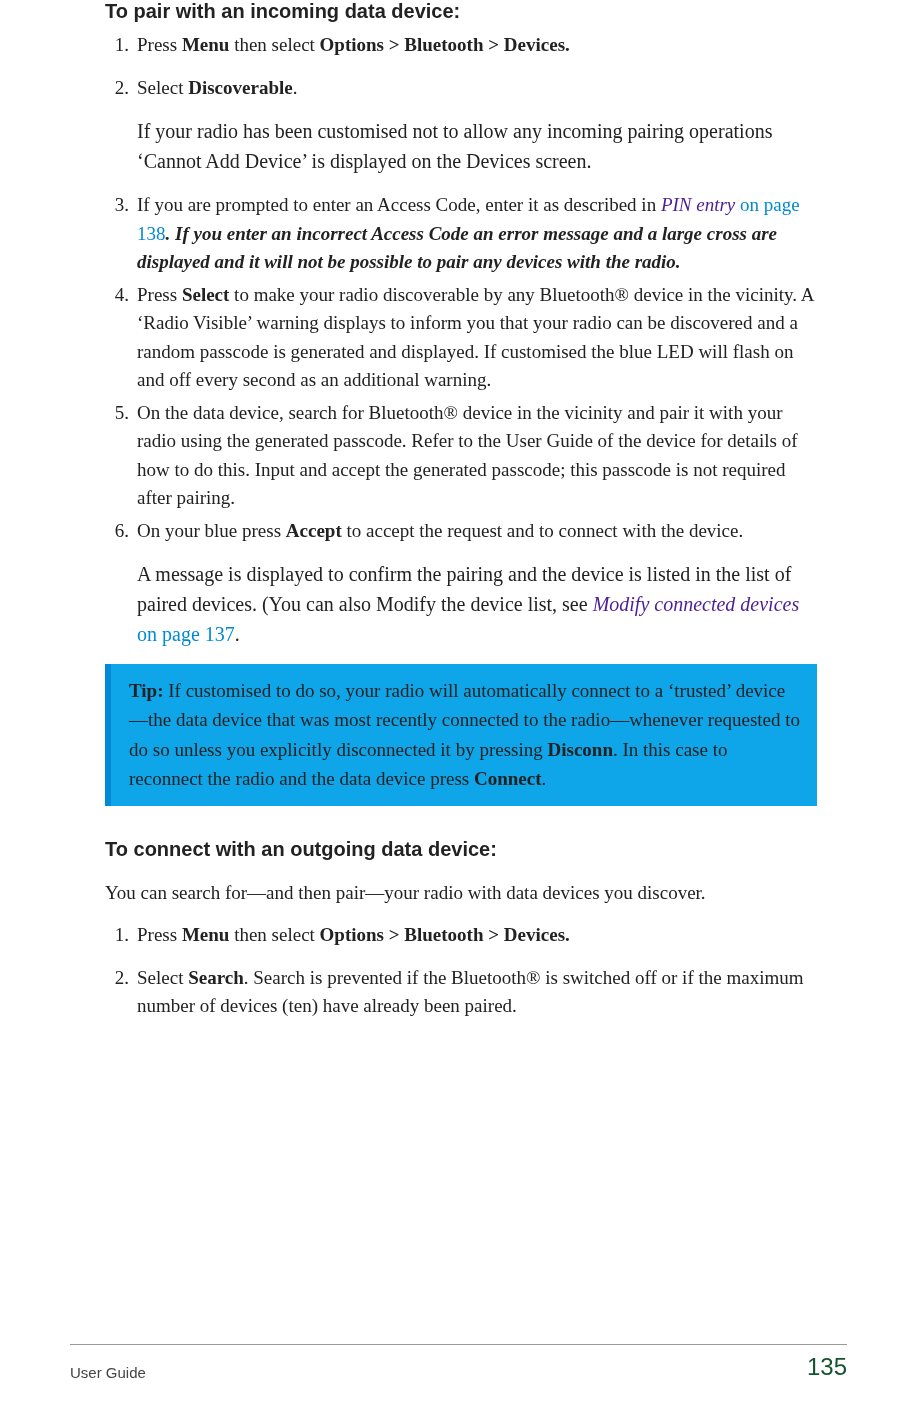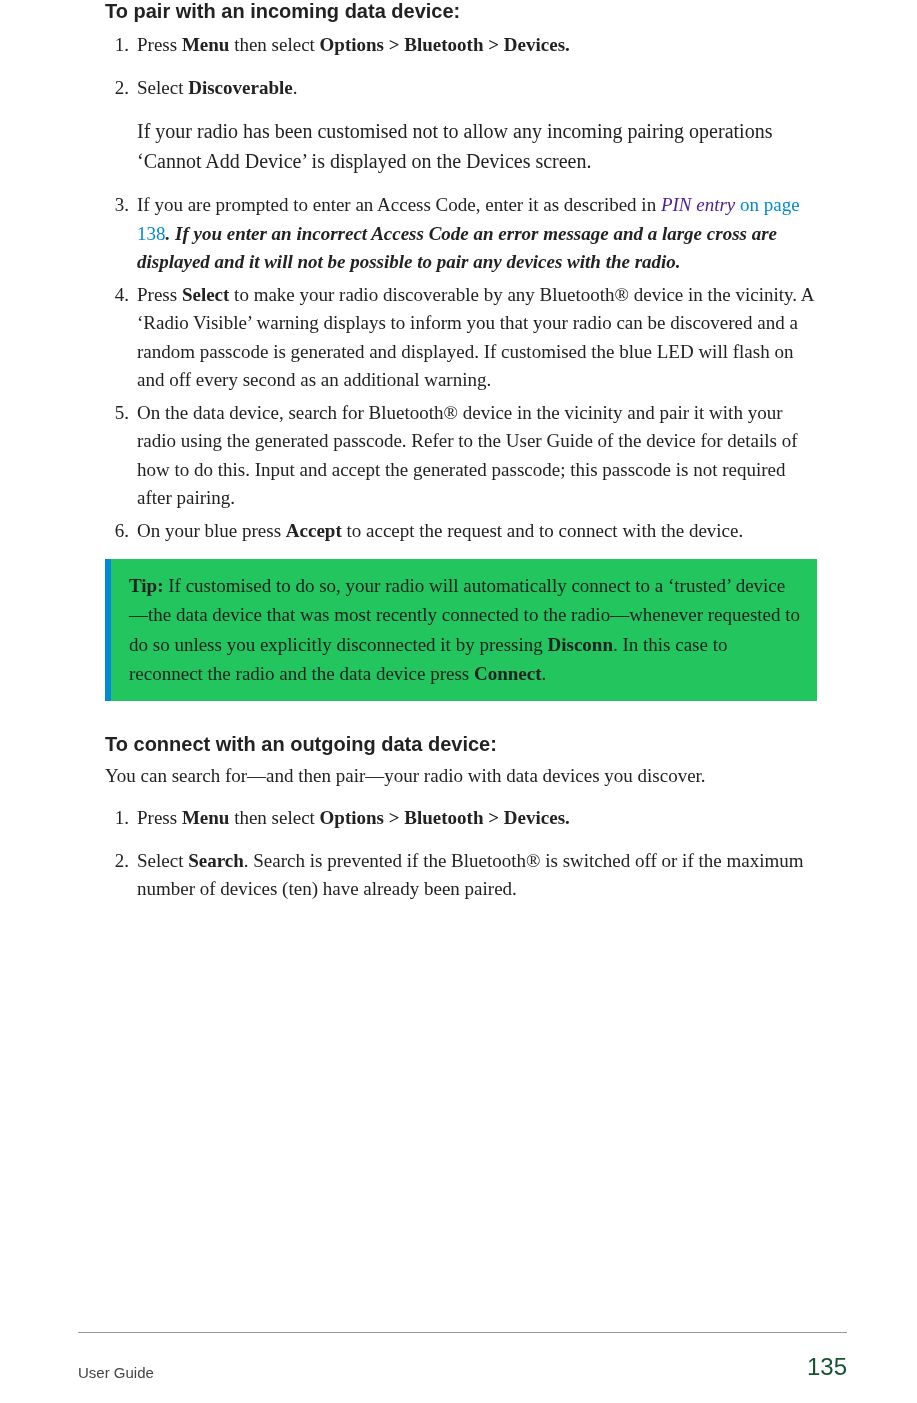--- a/index.html
+++ b/index.html
@@ -48,44 +48,44 @@
     }
     .bold { font-weight: bold; }
     .bold-italic { font-weight: bold; font-style: italic; }
     .link { color: #4c1d95; font-style: italic; }
     .link-plain { color: #0089d6; font-style: normal; }
     .heading2 {
       font-family: Verdana, Geneva, sans-serif;
       font-weight: bold;
       font-size: 20px;
       margin-top: 32px;
-      margin-bottom: 6px;
+      margin-bottom: 18px;
     }
     .body-text {
       font-size: 19px;
       line-height: 1.5;
       margin-bottom: 14px;
     }
     .tip-box {
       border-left: 6px solid #0089d6;
-      background: #22c55e;
+      background: #0ea5e9;
       padding: 12px 16px 12px 18px;
       font-size: 19px;
       line-height: 1.55;
       margin-top: 8px;
       margin-bottom: 18px;
       margin-left: 0;
     }
     .footer {
       position: absolute;
       bottom: 22px;
-      left: 78px;
+      left: 70px;
       right: 70px;
       border-top: 1px solid #999;
-      padding-top: 20px;
+      padding-top: 8px;
       display: flex;
       justify-content: space-between;
       align-items: flex-end;
       font-family: Verdana, Geneva, sans-serif;
     }
     .footer-left {
       font-size: 15px;
       color: #444;
     }
     .footer-right {
@@ -124,20 +124,23 @@
     </li>
 
     <li style="margin-bottom:4px;">
       <span class="num">5.</span>
       <span>On the data device, search for Bluetooth® device in the vicinity and pair it with your radio using the generated passcode. Refer to the User Guide of the device for details of how to do this. Input and accept the generated passcode; this passcode is not required after pairing.</span>
     </li>
 
     <li>
       <span class="num">6.</span>
       <span>On your blue press </span><span class="bold">Accept</span><span> to accept the request and to connect with the device.</span>
+      <div class="para-indent" style="padding-left:0">
+        <span>A message is displayed to confirm the pairing and the device is listed in the list of paired devices. (You can also Modify the device list, see </span><span class="link">Modify connected devices</span><span class="link-plain"> on page 137</span><span>.</span>
+      </div>
     </li>
 
   </ol>
 
   <div class="tip-box">
     <span class="bold">Tip:</span><span>  If customised to do so, your radio will automatically connect to a ‘trusted’ device—the data device that was most recently connected to the radio—whenever requested to do so unless you explicitly disconnected it by pressing </span><span class="bold">Disconn</span><span>. In this case to reconnect the radio and the data device press </span><span class="bold">Connect</span><span>.</span>
   </div>
 
   <div class="heading2">To connect with an outgoing data device:</div>
 

